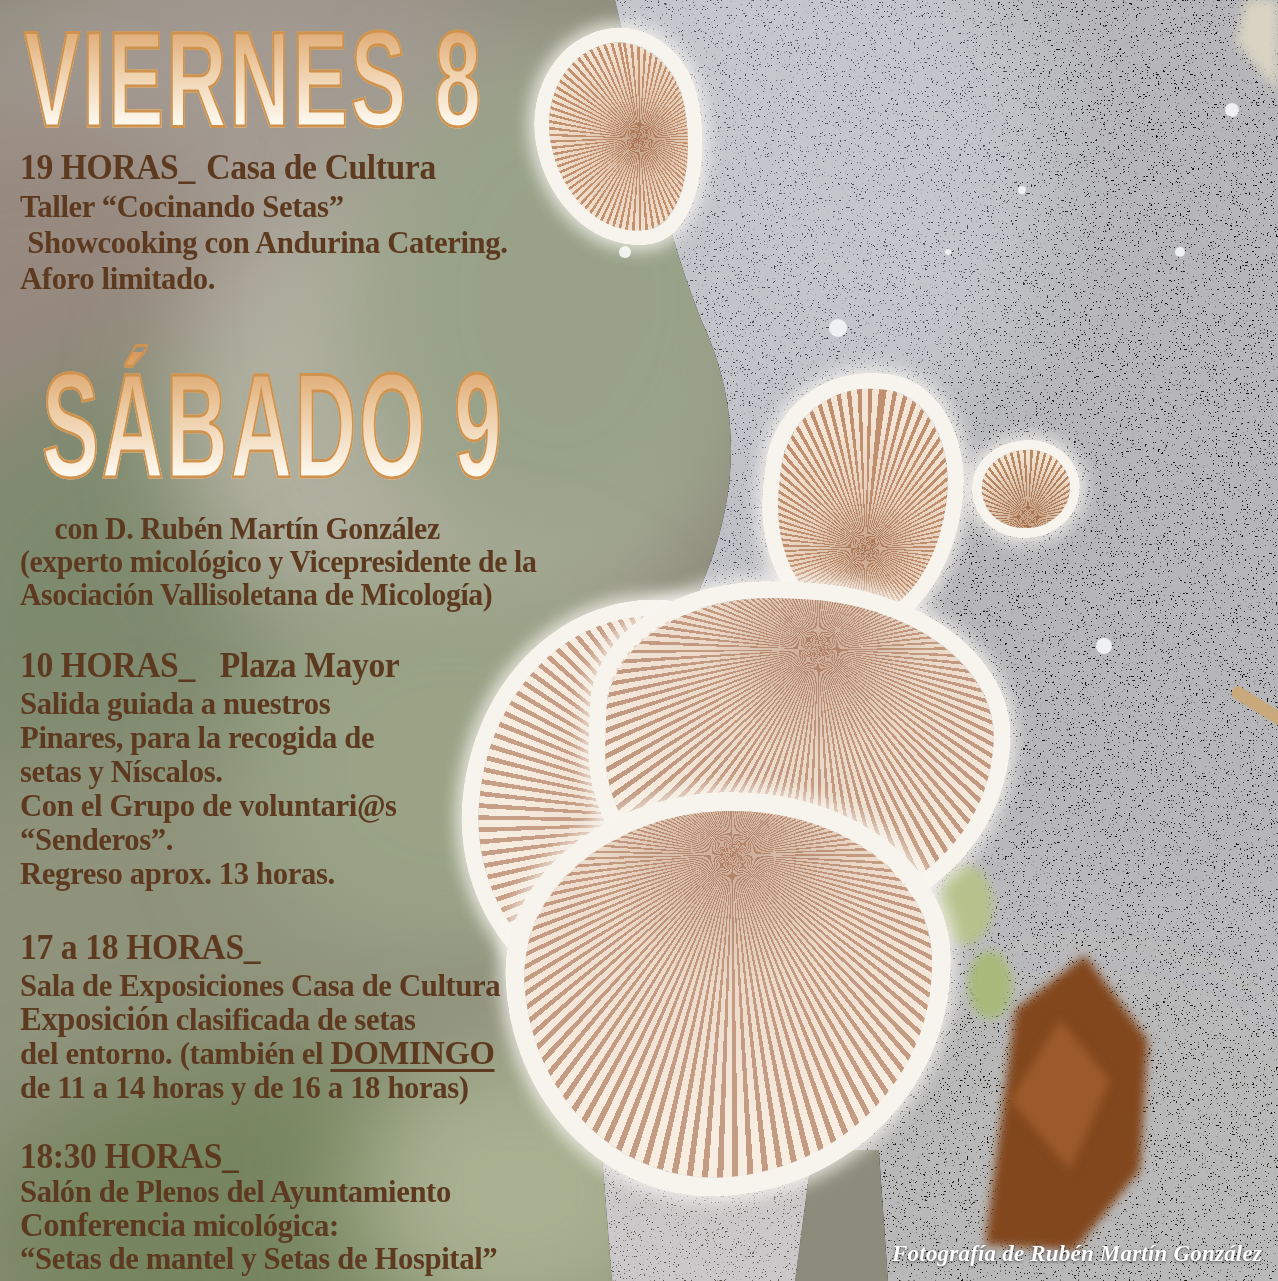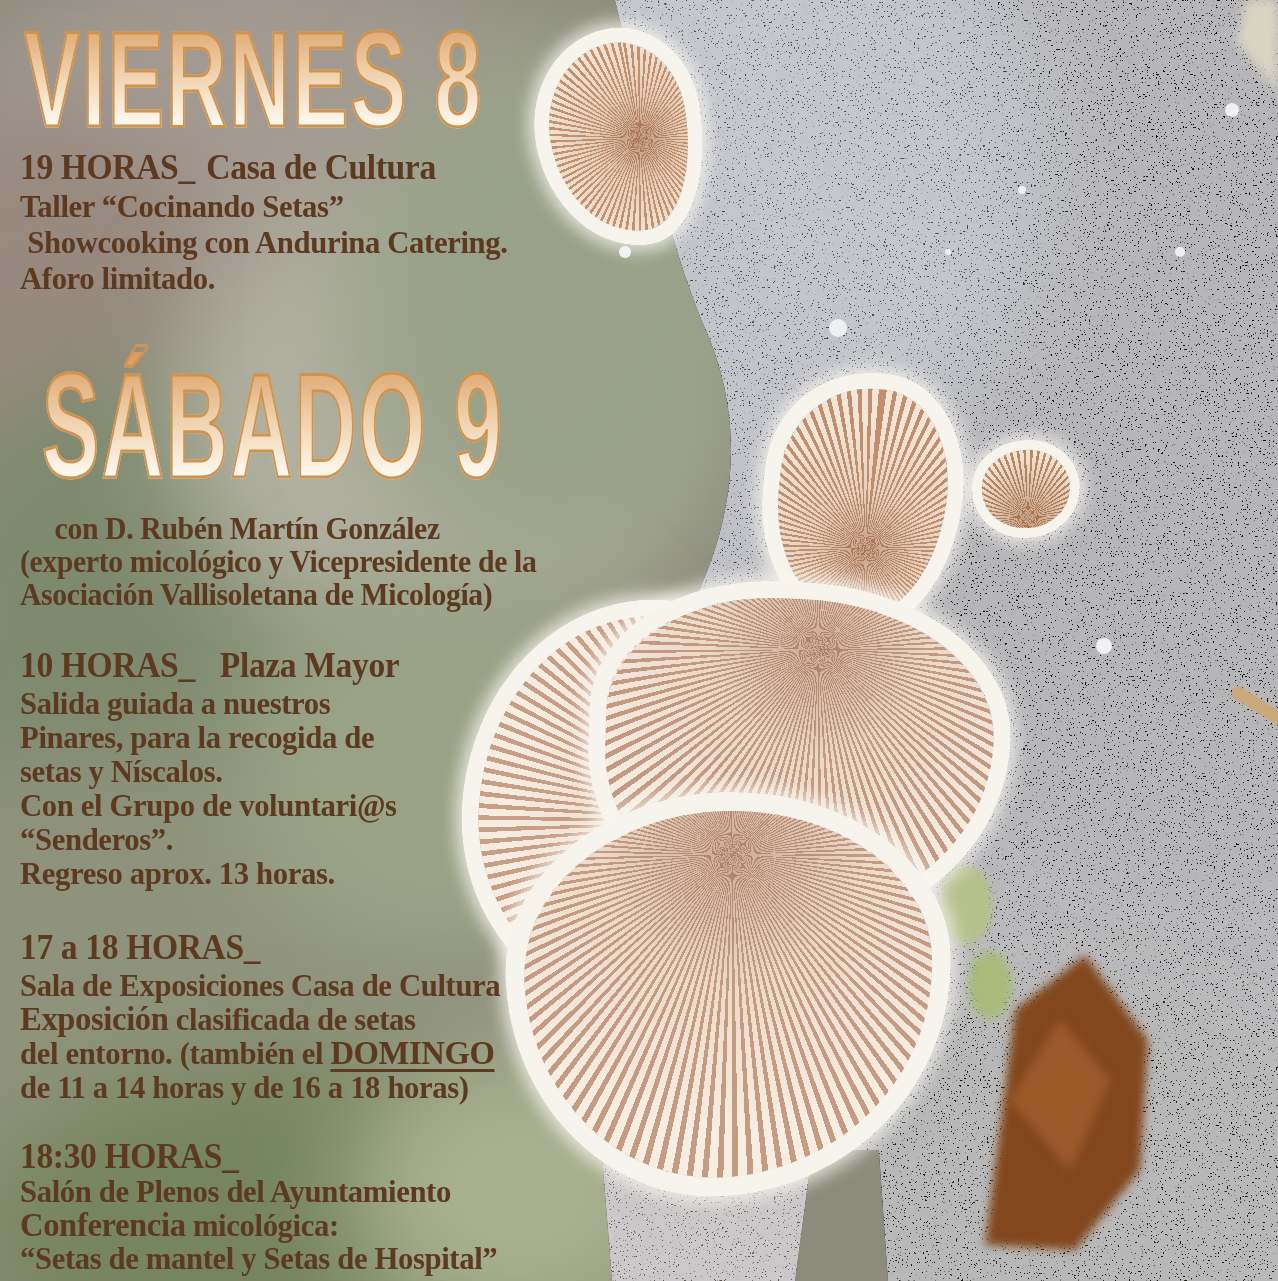--- a/index.html
+++ b/index.html
@@ -195,14 +195,15 @@
     <div class="line" style="line-height:34px">de 11 a 14 horas y de 16 a 18 horas)</div>
   </div>
 
   <div class="txt" style="top:1138px">
     <div class="hline" style="line-height:37px">18:30 HORAS_</div>
     <div class="line" style="line-height:33px">Salón de Plenos del Ayuntamiento</div>
     <div class="line" style="line-height:33px"><span class="strongx">Conferencia</span><span> micológica:</span></div>
     <div class="line" style="line-height:33px">“Setas de mantel y Setas de Hospital”</div>
   </div>
 
+  <div class="credit">Fotografía de Rubén Martín González</div>
 
 </div>
 
 </body></html>

